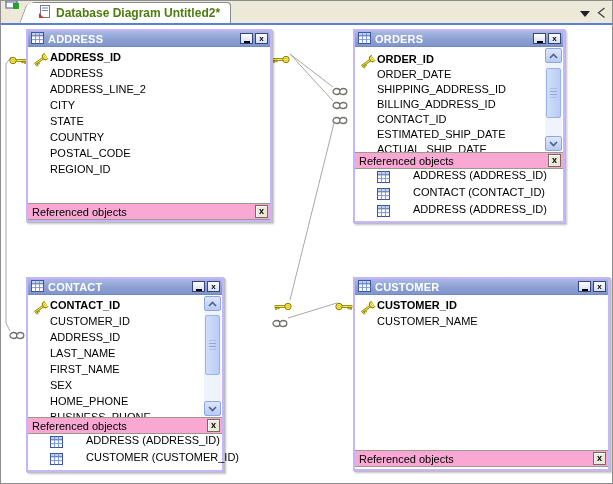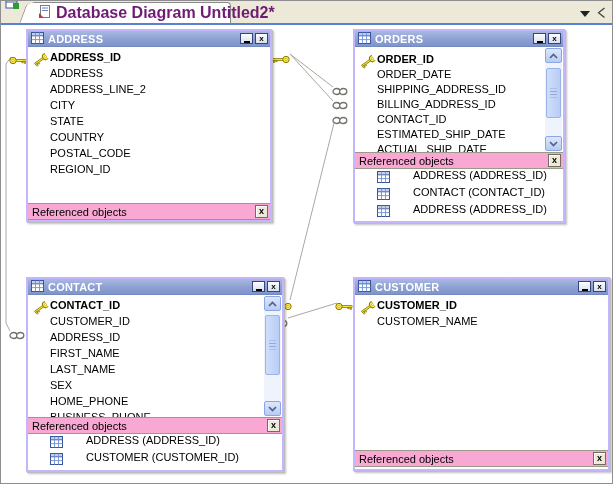--- a/index.html
+++ b/index.html
@@ -8,21 +8,21 @@
   .screen { position:relative; width:613px; height:484px; border:1px solid #8e8e8e; background:#fff; overflow:hidden; }
 
   
   .tabbar { position:absolute; left:0; top:0; width:613px; height:22px; background:#ece9d8; }
   .tabline { position:absolute; left:0; top:22px; width:613px; height:2px; background:#5b7fd4; }
   .tab { position:absolute; left:30px; top:1px; width:200px; height:21px; background:#fff;
          border:1px solid #8a8a8a; border-bottom:none; border-top-left-radius:4px; border-top-right-radius:4px;
          display:flex; align-items:center; gap:5px; padding-left:6px; }
   .tab::before { content:""; position:absolute; left:-9px; bottom:0; width:12px; height:20px; background:#fff;
          border-left:1px solid #8a8a8a; border-top-left-radius:5px; transform:skewX(-20deg); }
-  .tab-label { font-size:16px; font-weight:bold; color:#701a75; white-space:nowrap; }
+  .tab-label { font-size:12px; font-weight:bold; color:#4d7c0f; white-space:nowrap; }
   .corner-icon { position:absolute; left:4px; top:0; width:16px; height:10px; overflow:hidden; }
   .tab-controls { position:absolute; right:8px; top:4px; display:flex; align-items:center; gap:7px; }
   .dd-tri { width:0; height:0; border-left:5px solid transparent; border-right:5px solid transparent; border-top:6px solid #222; }
 
   
   .canvas { position:absolute; left:1px; top:24px; width:611px; height:459px; background:#fff; }
   .wires { position:absolute; left:0; top:0; width:613px; height:484px; pointer-events:none; }
 
   
   .win { position:absolute; background:#fff; border:2px solid #c4b5fd;
@@ -290,21 +290,21 @@
         </div>
       <div class="ritem">
           <span><svg width="13" height="12">
               <use href="#tblicon"></use>
             </svg></span>
           <span class="rtext">ADDRESS (ADDRESS_ID)</span>
         </div>
     </div>
   </div>
 
-  <div class="win" style="left:25px; top:276px; width:258px; height:195px">
+  <div class="win" style="left:25px; top:276px; width:198px; height:195px">
     <div class="titlebar">
       <span><svg width="13" height="12">
             <use href="#tblicon"></use>
           </svg></span>
       <span class="ttext">CONTACT</span>
       <span class="wbtns">
         <span class="wbtn">
             <span class="minbar"></span>
           </span>
         <span class="wbtn">
@@ -319,24 +319,24 @@
             </svg></span>
           <span class="flabel">CONTACT_ID</span>
         </div>
       <div class="frow">
           <span class="flabel">CUSTOMER_ID</span>
         </div>
       <div class="frow">
           <span class="flabel">ADDRESS_ID</span>
         </div>
       <div class="frow">
+          <span class="flabel">LAST_NAME</span>
+        </div>
+      <div class="frow">
           <span class="flabel">FIRST_NAME</span>
-        </div>
-      <div class="frow">
-          <span class="flabel">LAST_NAME</span>
         </div>
       <div class="frow">
           <span class="flabel">SEX</span>
         </div>
       <div class="frow">
           <span class="flabel">HOME_PHONE</span>
         </div>
       <div class="frow">
           <span class="flabel">BUSINESS_PHONE</span>
         </div>

